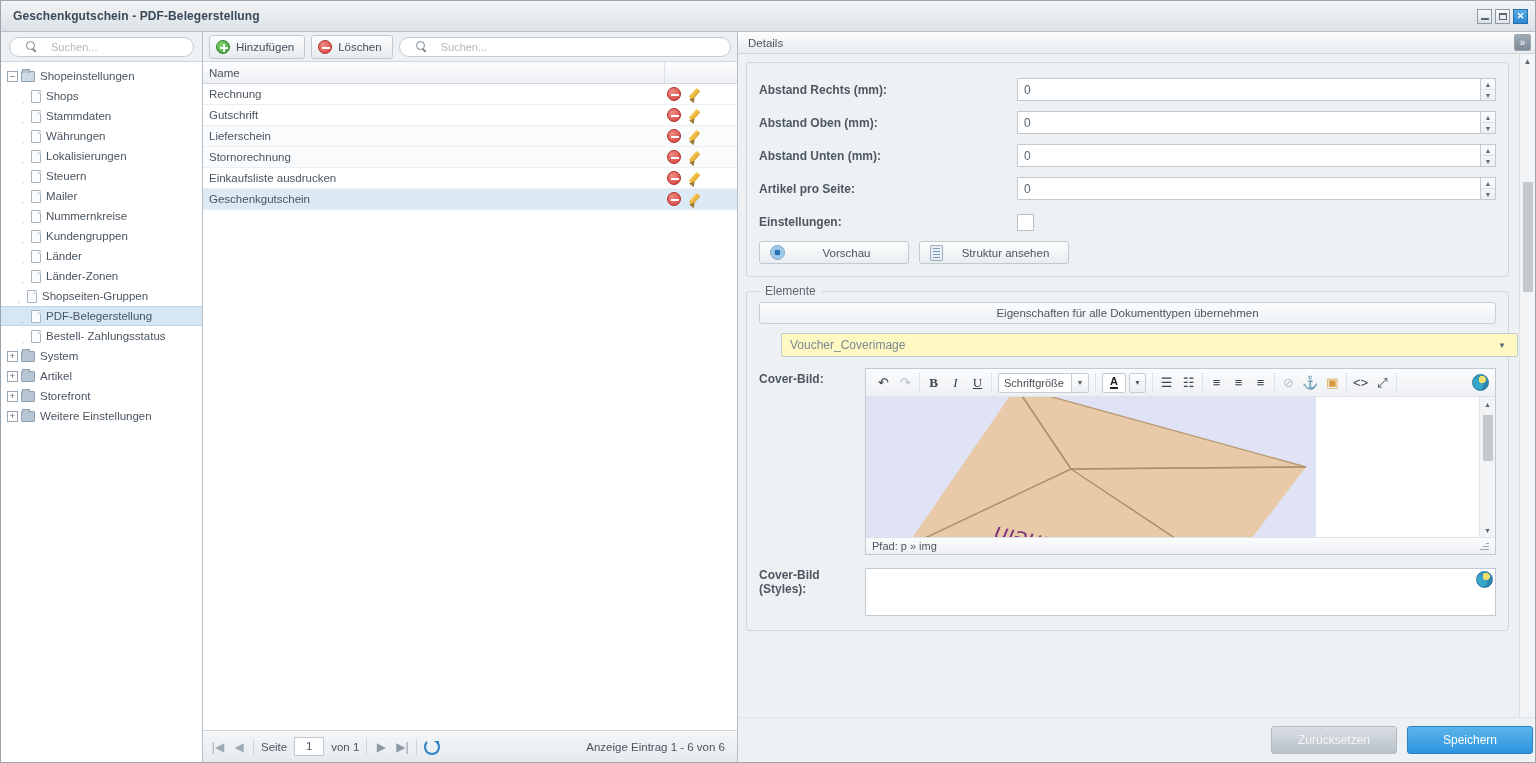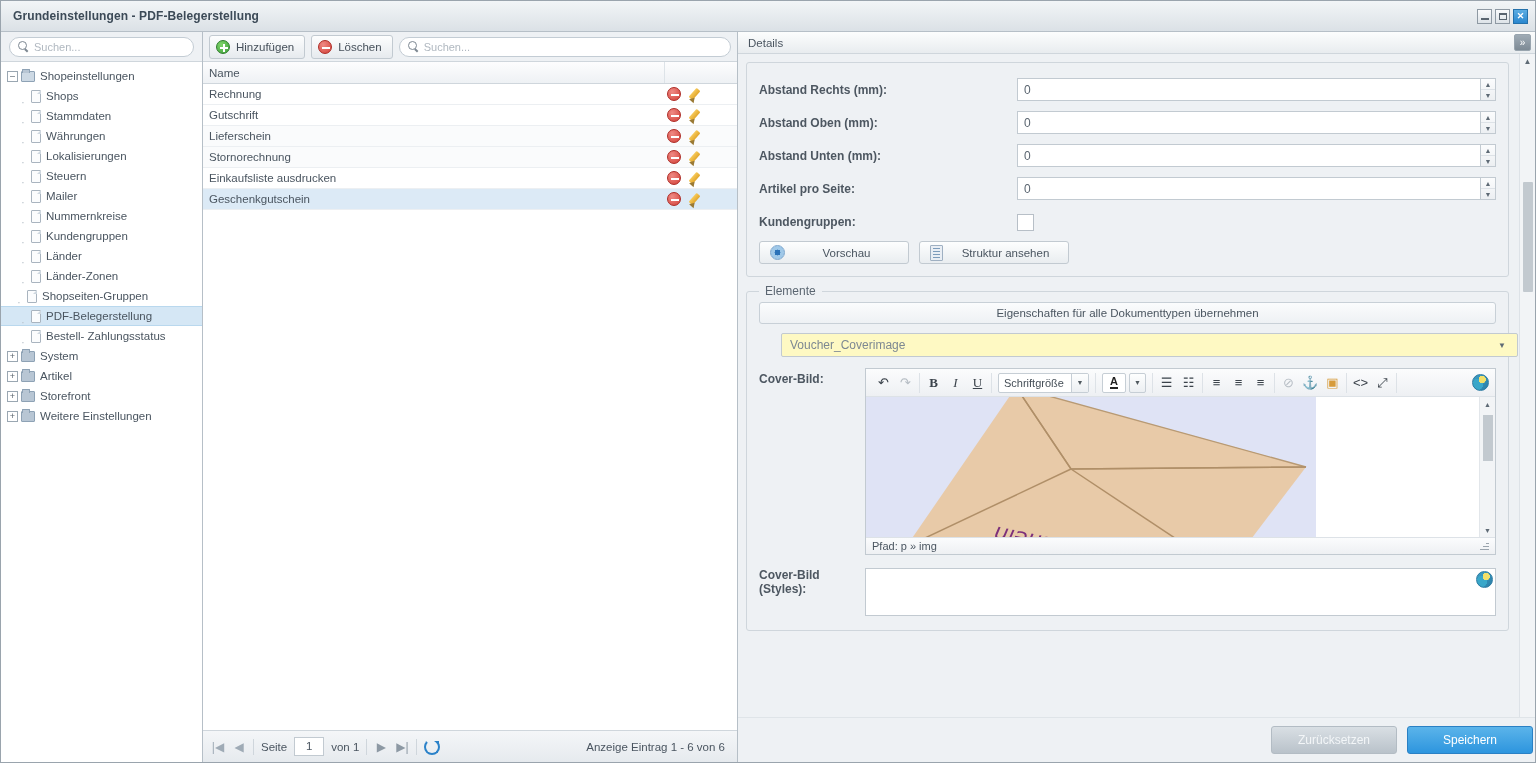--- a/index.html
+++ b/index.html
@@ -61,21 +61,21 @@
     display: flex; align-items: center;
     padding: 0 8px;
     background: #eef1f4;
     border-bottom: 1px solid #cfd6dc;
   }
   .pill {
     flex: 1; height: 20px;
     border: 1px solid #c3ccd4; border-radius: 10px;
     background: #fff;
     display: flex; align-items: center;
-    padding: 0 8px; gap: 5px;
+    padding: 0 16px; gap: 14px;
   }
   .pill .ph { color: #b0b8c0; font-size: 11px; }
   .magnifier { width: 11px; height: 11px; position: relative; flex: 0 0 11px;}
   .magnifier::before {
     content:""; position: absolute; left: 0; top: 0;
     width: 7px; height: 7px; border: 1.6px solid #7d8892; border-radius: 50%;
   }
   .magnifier::after {
     content:""; position: absolute; left: 7px; top: 7px;
     width: 4px; height: 1.6px; background: #7d8892; transform: rotate(45deg); transform-origin: left center;
@@ -382,21 +382,21 @@
     background: linear-gradient(#5bb4ea, #2d95de);
     color: #fff;
   }
 </style>
 </head>
 <body>
 
 <div class="window">
 
   <div class="titlebar">
-    <div class="title">Grundeinstellungen - PDF-Belegerstellung</div>
+    <div class="title">Geschenkgutschein - PDF-Belegerstellung</div>
     <div class="winbtns">
       <div class="winbtn">
           <div class="minglyph"></div>
         </div>
       <div class="winbtn">
           <div class="maxglyph"></div>
         </div>
       <div class="winbtn close">
           <span>✕</span>
         </div>
@@ -651,21 +651,21 @@
                     <input type="text" value="0" style="">
                     <div class="spinbtns">
                       <div>▲</div>
                       <div>▼</div>
                     </div>
                   </div>
                 </div>
               </div>
 
             <div class="checkrow">
-              <div class="flabel">Kundengruppen:</div>
+              <div class="flabel">Einstellungen:</div>
               <div class="cbox"></div>
             </div>
 
             <div class="btnrow">
               <div class="wbtn">
                 <span class="eye"></span>
                 <span class="lbl">Vorschau</span>
               </div>
               <div class="wbtn">
                 <span class="docicon">

